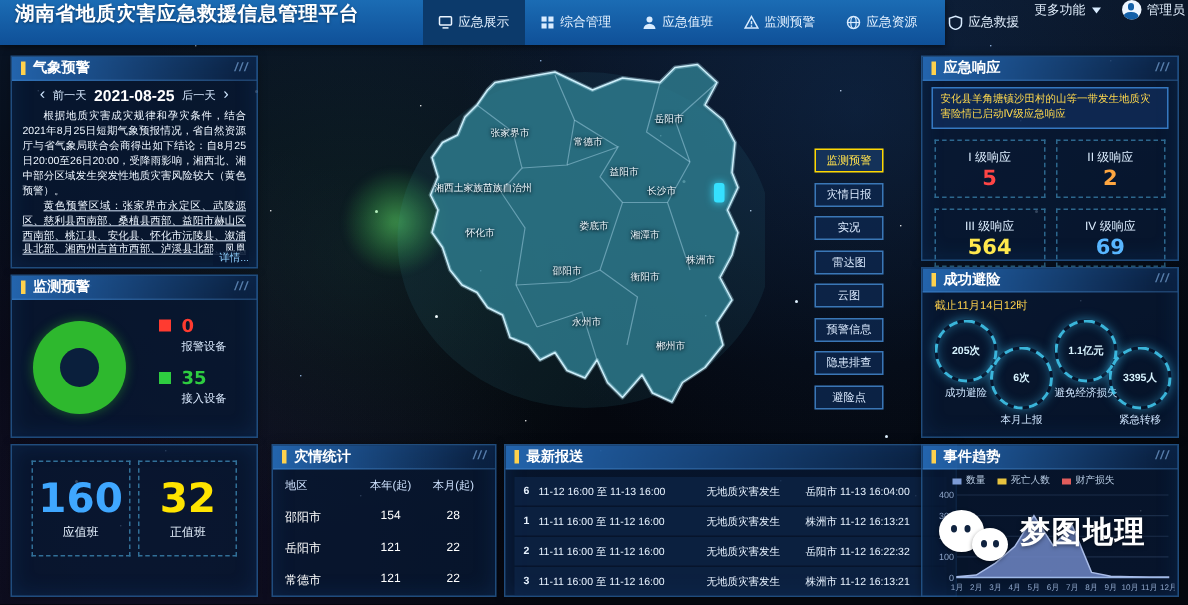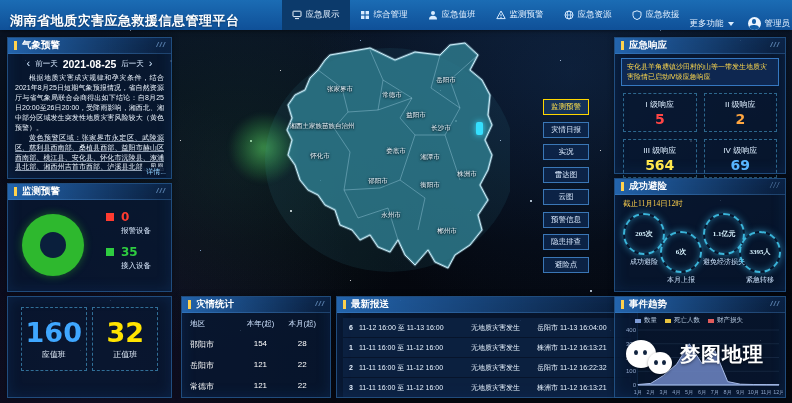--- a/index.html
+++ b/index.html
@@ -18,22 +18,22 @@
     640px 260px #cfe3ff,680px 80px #9fc3ef,720px 200px #cfe3ff,760px 340px #fff,80px 350px #cfe3ff,
     180px 140px #fff,300px 380px #9fc3ef,500px 140px #cfe3ff,700px 380px #cfe3ff,740px 40px #fff,
     30px 250px #9fc3ef,130px 30px #cfe3ff,350px 280px #fff,610px 330px #cfe3ff,660px 30px #9fc3ef; }
   .stars::after { content:""; position:absolute; width:2px; height:2px; border-radius:50%; background:#fff;
     box-shadow: 250px 140px #eafff0,455px 120px #fff,530px 200px #dff1ff,290px 210px #fff,
     690px 140px #dff1ff,170px 60px #fff,590px 290px #dff1ff,50px 320px #fff; }
   .nebula-green { position:absolute; left:228px; top:112px; width:72px; height:72px; border-radius:50%;
     background:radial-gradient(circle, rgba(95,230,105,.55), rgba(60,180,80,.25) 45%, transparent 70%); filter:blur(2px); }
 
   
-  #header { position:absolute; left:0; top:0; width:792px; height:30px;
-    background:linear-gradient(#1b6cb4,#0f5098); display:flex; align-items:flex-end; z-index:20;
+  #header { position:absolute; left:0; top:0; width:630px; height:30px;
+    background:linear-gradient(#1b6cb4,#0f5098); display:flex; align-items:flex-start; z-index:20;
     box-shadow:0 1px 4px rgba(0,0,0,.5); }
   #app-title { font-size:13px; font-weight:bold; color:#fff; padding:0 14px 0 10px; letter-spacing:.5px;
     text-shadow:0 1px 2px rgba(0,0,0,.4); white-space:nowrap; }
   #nav { display:flex; align-items:center; height:30px; margin-left:28px; }
   .nav-item { display:flex; align-items:center; gap:4px; height:30px; padding:0 10px; font-size:8.5px;
     color:#e4f1ff; cursor:pointer; white-space:nowrap; }
   .nav-item.active { background:#0c3a6b; }
   .nav-item svg { flex:0 0 auto; }
   #header-right { margin-left:auto; display:flex; align-items:center; gap:14px; padding-right:12px; }
   .hdr-link { display:flex; align-items:center; gap:4px; color:#e4f1ff; font-size:8.5px; cursor:pointer; white-space:nowrap; }
@@ -101,21 +101,21 @@
   #response-panel { left:614px; top:37px; width:172px; height:137px; }
   .notice { margin:4px 6px 0; border:1px solid rgba(64,140,220,.8); background:rgba(24,66,130,.4);
     font-size:7px; line-height:1.45; color:#ffd94d; padding:3px 5px; height:28px; overflow:hidden; }
   .lvl-grid { display:grid; grid-template-columns:1fr 1fr; gap:7px; padding:7px 8px 0; }
   .lvl-box { height:39px; border:1px dashed rgba(90,200,255,.45); display:flex; flex-direction:column;
     align-items:center; justify-content:center; gap:2px; }
   .lvl-label { font-size:8px; color:#ddeeff; }
   .lvl-val { font-size:14px; font-weight:bold; font-family:"DejaVu Sans",sans-serif; line-height:1; }
 
   
-  #avoid-panel { left:614px; top:178px; width:172px; height:114px;font-family:Liberation Serif, serif; }
+  #avoid-panel { left:614px; top:178px; width:172px; height:114px; }
   .as-of { position:absolute; left:8px; top:20px; font-size:7.5px; color:#ffd24d; }
   .gauge { position:absolute; width:46px; text-align:center; }
   .ring { width:42px; height:42px; margin:0 auto; border:2px dashed rgba(65,199,238,.9); border-radius:50%;
     display:flex; align-items:center; justify-content:center;
     box-shadow:0 0 7px rgba(60,190,240,.55), inset 0 0 7px rgba(60,190,240,.4); }
   .ring span { font-size:7px; color:#d8f4ff; font-weight:bold; }
   .g-label { margin-top:2px; font-size:7px; color:#cfe6ff; white-space:nowrap; }
 
   
   #stats-panel { left:181px; top:296px; width:150px; height:102px; }

